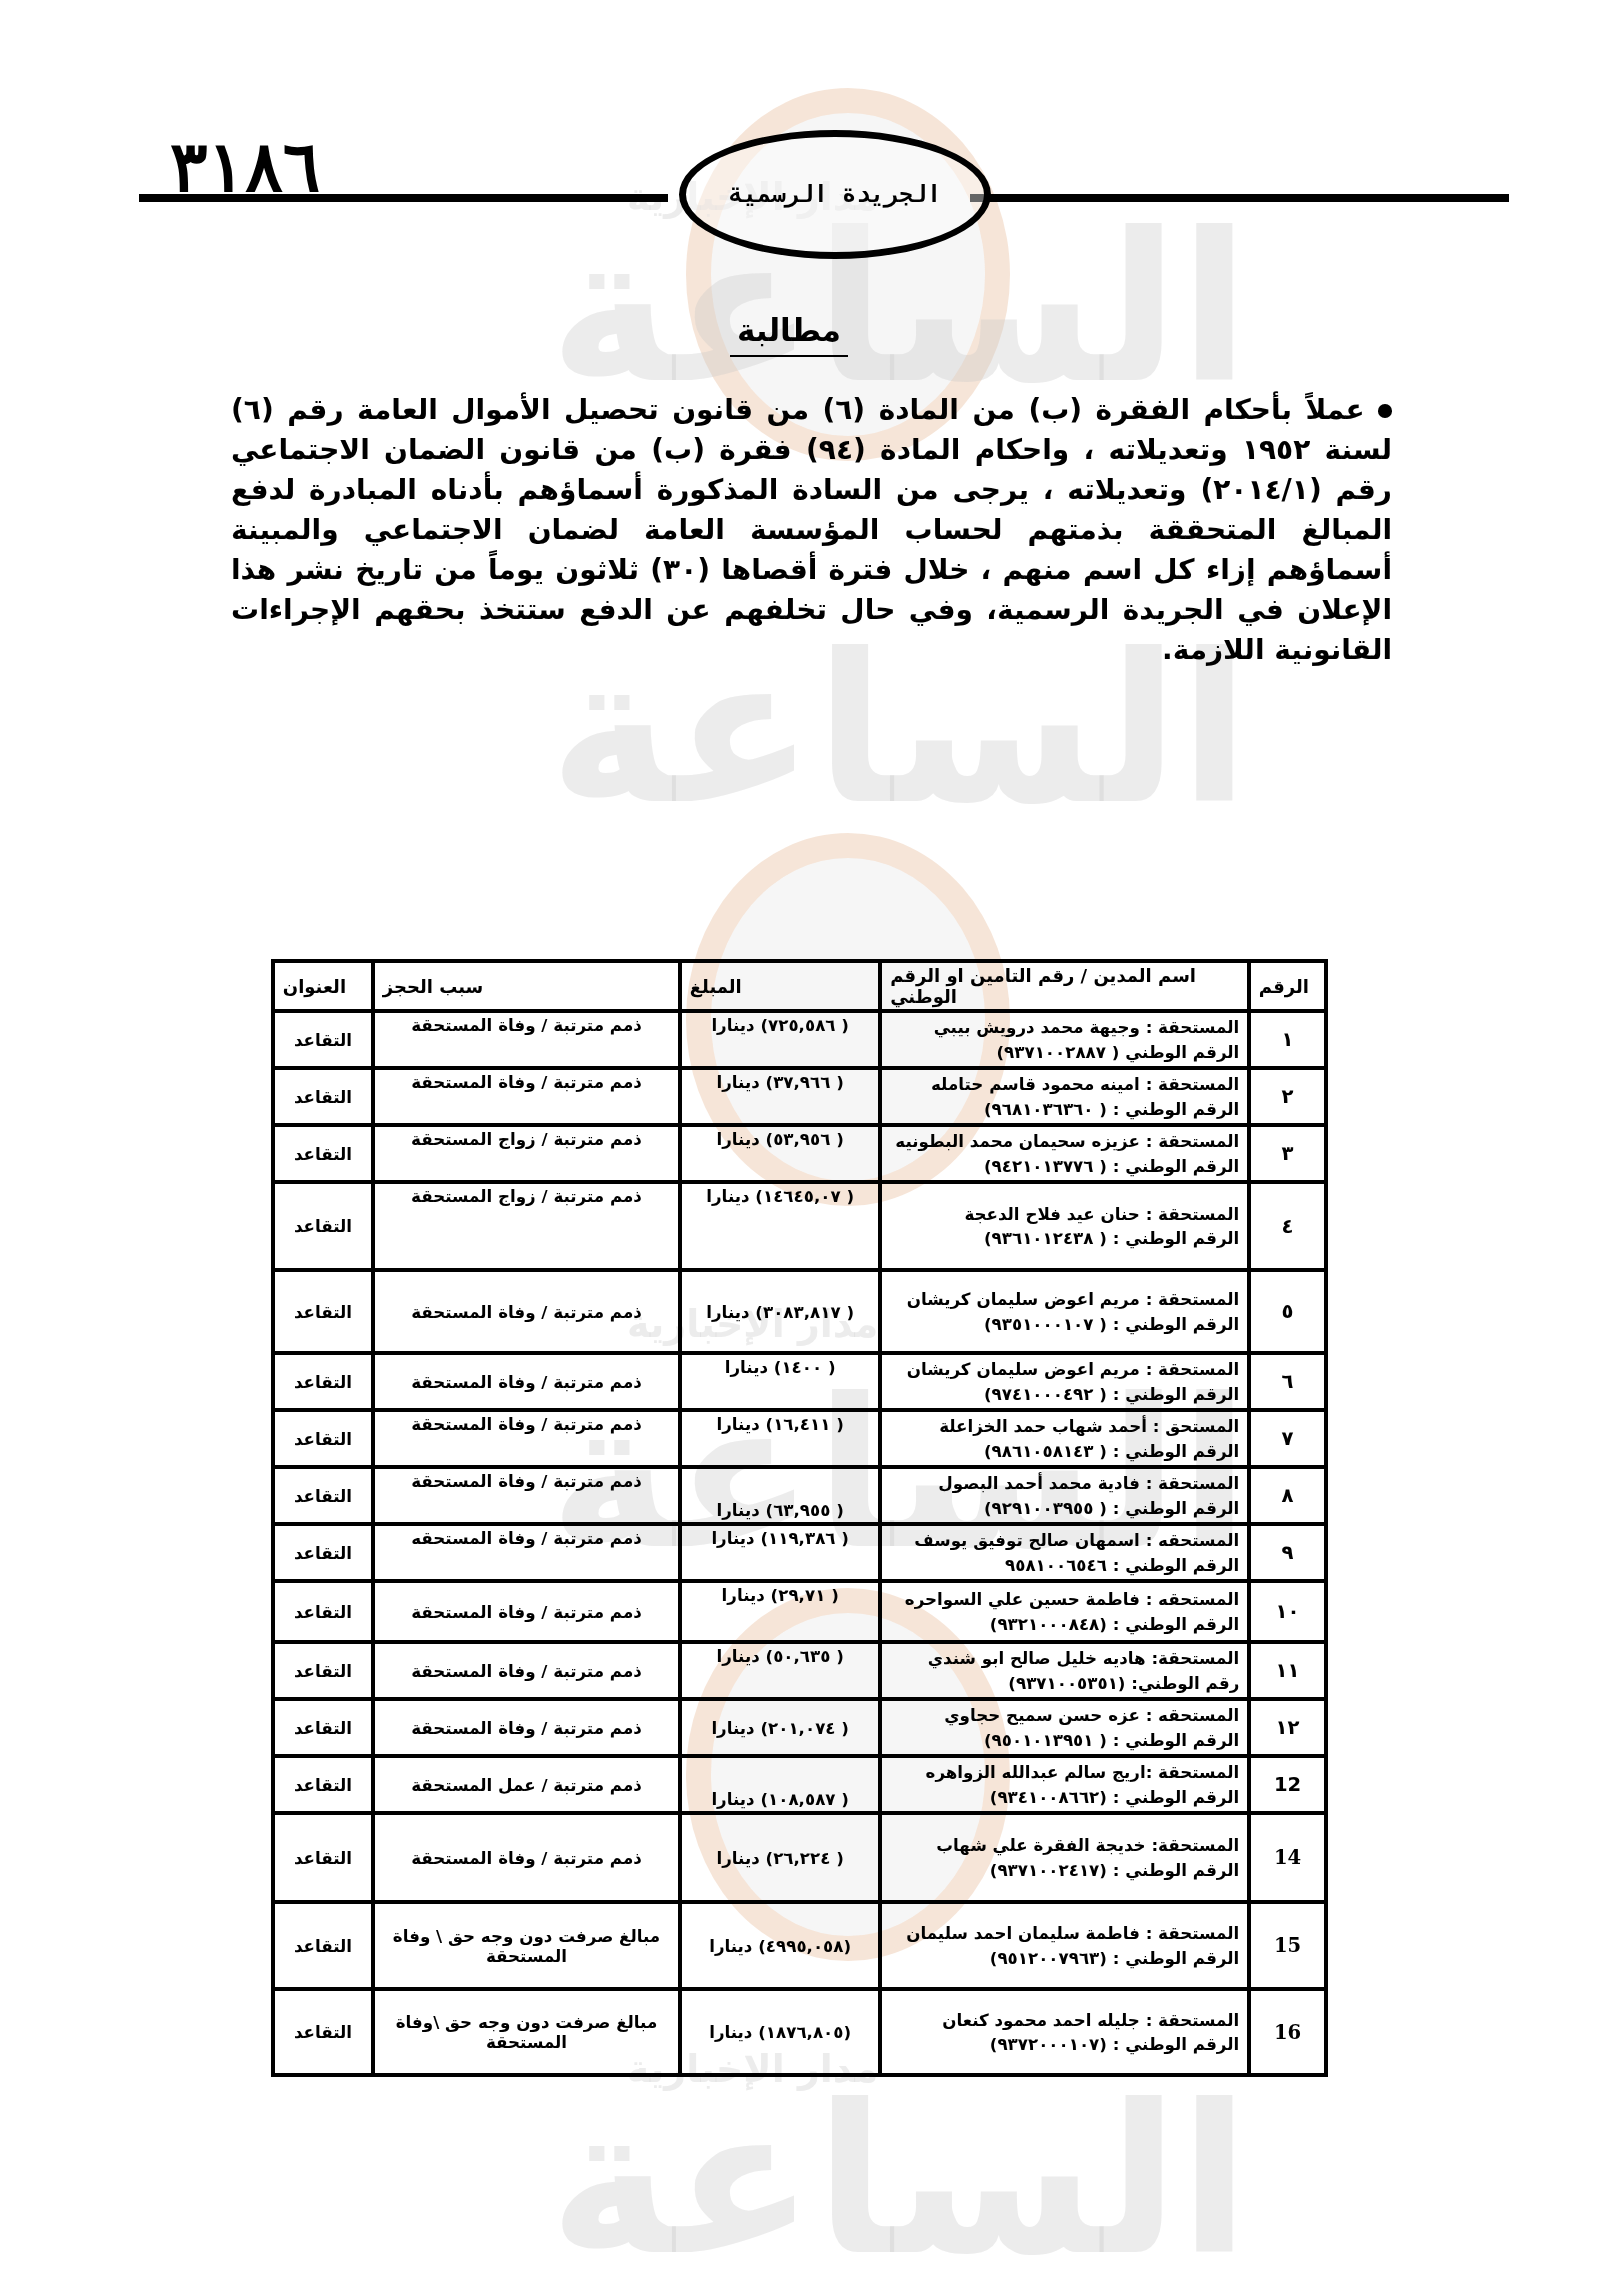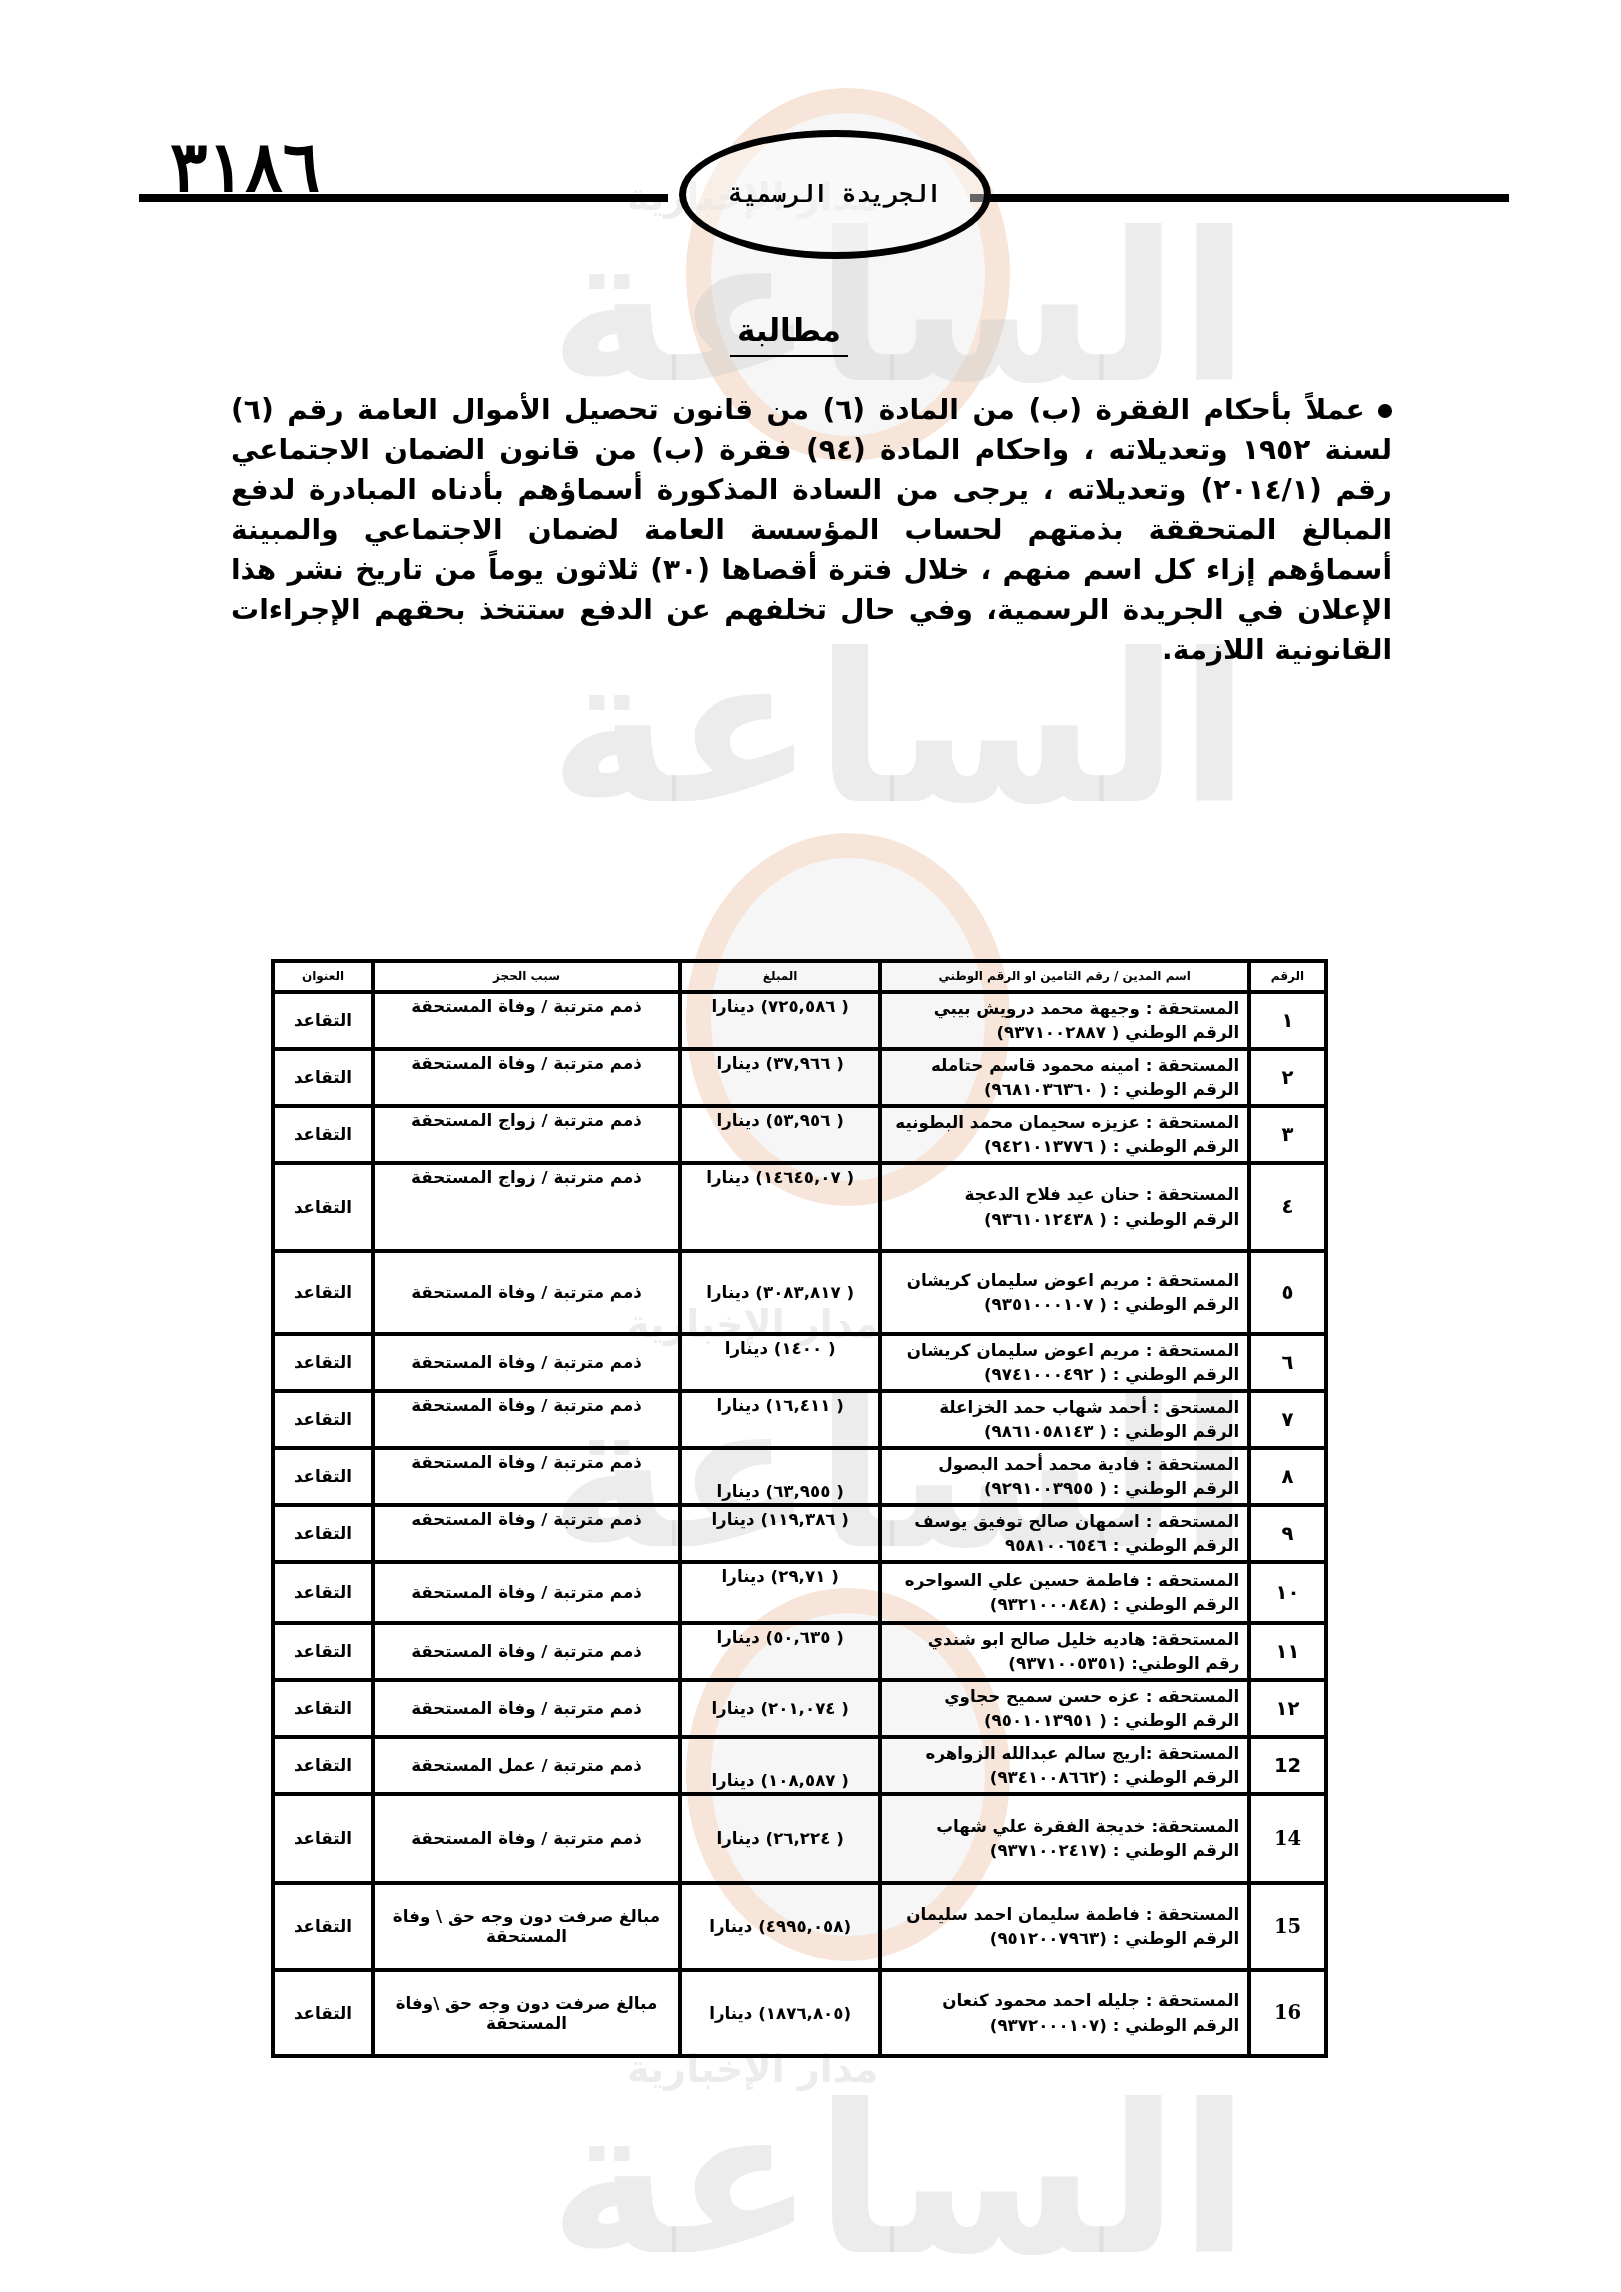--- a/index.html
+++ b/index.html
@@ -70,21 +70,21 @@
       position: absolute; left: 271px; top: 959px; width: 1057px;
     }
     table.claims {
       width: 100%; border-collapse: separate; border-spacing: 0;
       border: 2.9px double #000; direction: rtl; table-layout: fixed;
       font-weight: bold; font-size: 16.7px;
     }
     table.claims th, table.claims td {
       border: 2.9px double #000; padding: 2px 7.8px; vertical-align: middle;
     }
-    table.claims th { font-size: 12px; height: 22.5px; text-align: center; }
+    table.claims th { font-size: 18px; height: 22.5px; text-align: left; }
     th.c-num, td.c-num { width: 54px; text-align: center; font-size: 19.6px; }
     th.c-name { width: 333px; }
     td.c-name { text-align: right; line-height: 24.5px; padding-right: 19.6px; }
     th.c-amount, td.c-amount { width: 172px; text-align: center; }
     th.c-reason, td.c-reason { width: 274px; text-align: center; }
     th.c-addr, td.c-addr { width: 76px; text-align: center; }
     td.c-addr { vertical-align: top; padding-top: 3.9px; }
     td.c-reason.top { vertical-align: top; }
     td.c-amount.top { vertical-align: top; }
     td.c-amount.bottom { vertical-align: bottom; }

